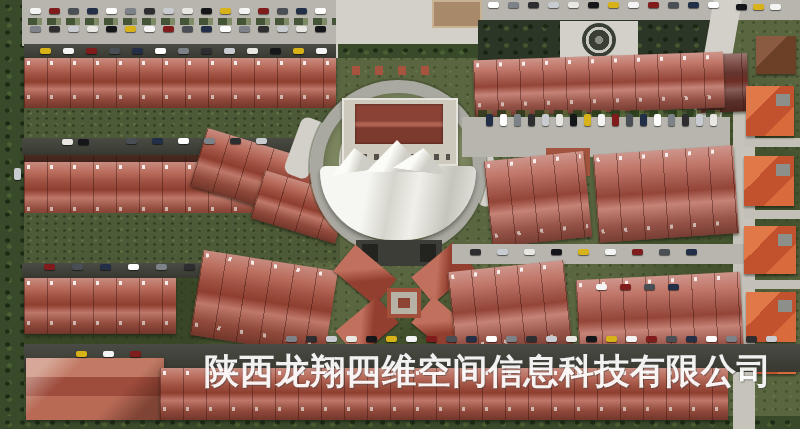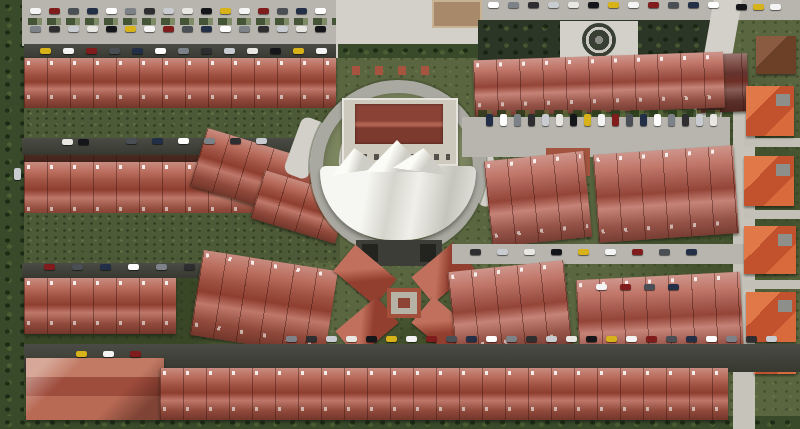--- a/index.html
+++ b/index.html
@@ -305,13 +305,14 @@
       <div class="car" style="left: 686px; top: 336px; width: 11px; height: 6px; background: rgb(35, 47, 71);"></div>
       <div class="car" style="left: 706px; top: 336px; width: 11px; height: 6px; background: rgb(255, 255, 255);"></div>
       <div class="car" style="left: 726px; top: 336px; width: 11px; height: 6px; background: rgb(125, 130, 136);"></div>
       <div class="car" style="left: 746px; top: 336px; width: 11px; height: 6px; background: rgb(46, 46, 49);"></div>
       <div class="car" style="left: 766px; top: 336px; width: 11px; height: 6px; background: rgb(200, 204, 208);"></div>
       <div class="car" style="left: 76px; top: 351px; width: 11px; height: 6px; background: rgb(215, 178, 25);"></div>
       <div class="car" style="left: 103px; top: 351px; width: 11px; height: 6px; background: rgb(244, 244, 244);"></div>
       <div class="car" style="left: 130px; top: 351px; width: 11px; height: 6px; background: rgb(128, 28, 28);"></div>
     </div>
 
+  <div class="ab watermark">陕西龙翔四维空间信息科技有限公司</div>
 </div>
 
 </body></html>

